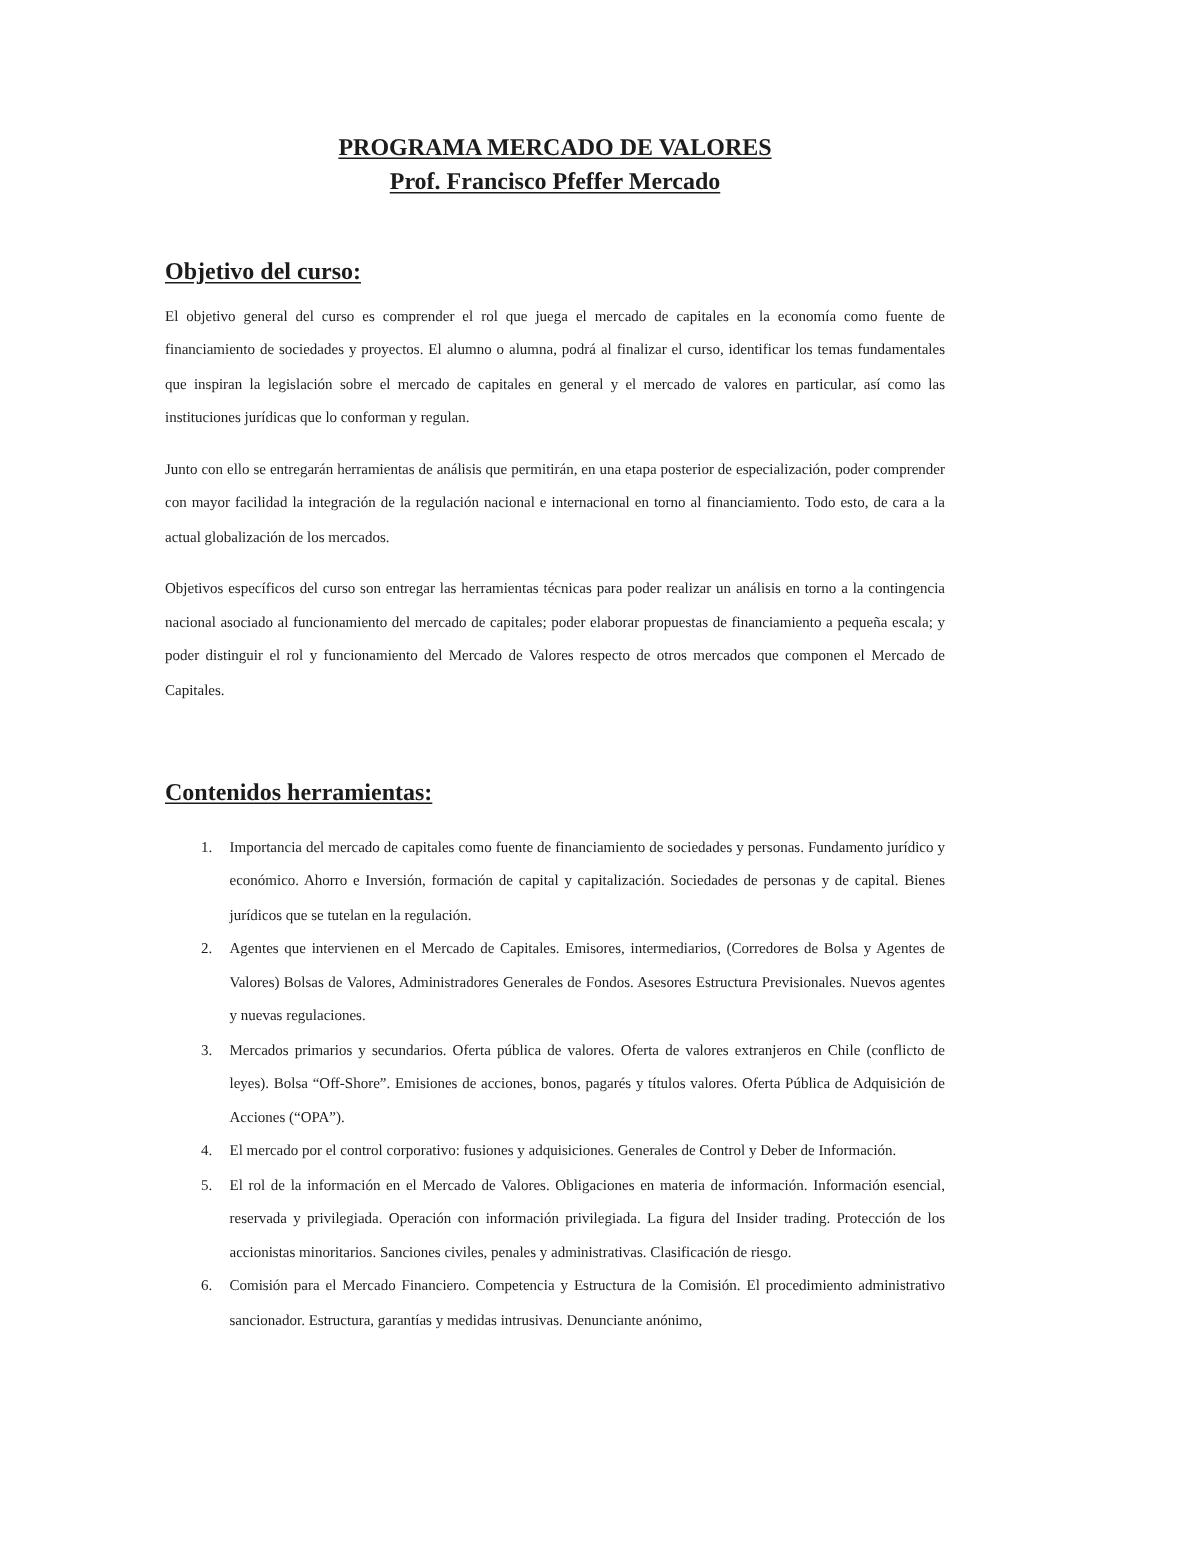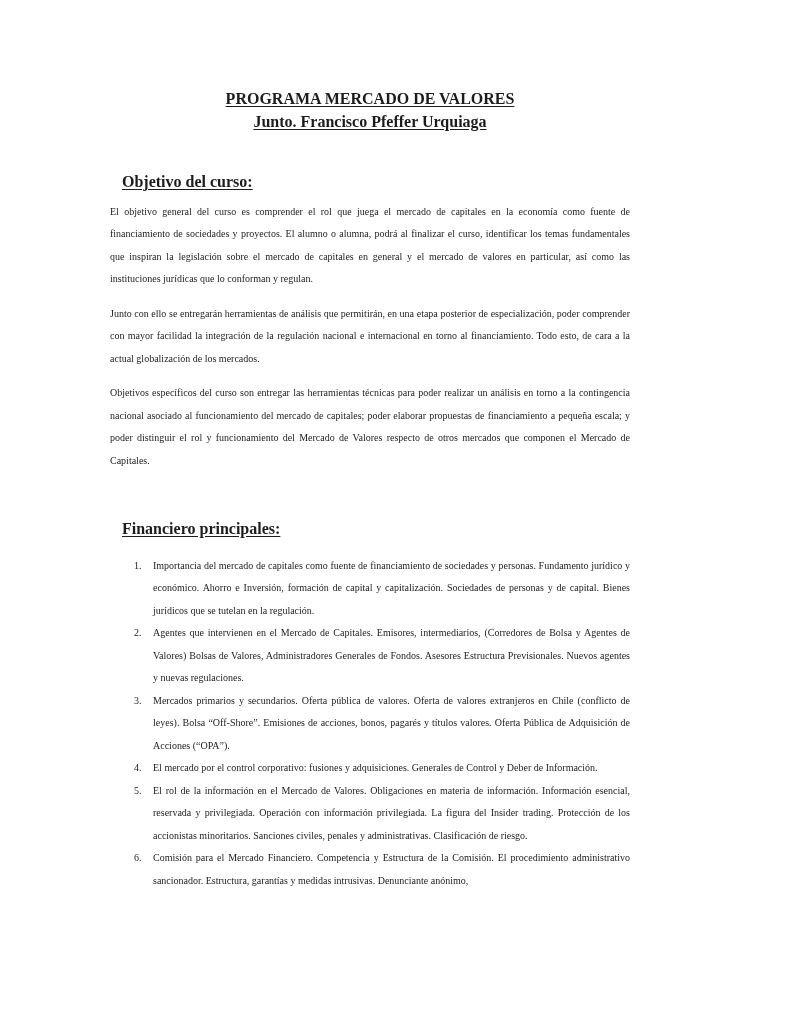--- a/index.html
+++ b/index.html
@@ -28,21 +28,20 @@
     text-decoration: underline;
     text-underline-offset: 2px;
   }
   .section-heading {
     font-size: 16px;
     font-weight: bold;
     line-height: 22.5px;
     text-decoration: underline;
     text-underline-offset: 2px;
     margin-bottom: 7px;
-    margin-left: 12px;
   }
   .body-text, .content-list li {
     font-size: 10px;
     line-height: 22.5px;
     text-align: justify;
   }
   .body-text {
     margin-bottom: 12px;
   }
   .section-contenidos {
@@ -64,32 +63,32 @@
     left: 24px;
   }
 </style>
 </head>
 <body>
 
 <div class="page">
 
   <div class="title-block">
     <div class="doc-title">PROGRAMA MERCADO DE VALORES</div>
-    <div class="doc-author">Junto. Francisco Pfeffer Urquiaga</div>
+    <div class="doc-author">Prof. Francisco Pfeffer Mercado</div>
   </div>
 
   <section class="section-objetivo">
     <h3 class="section-heading">Objetivo del curso:</h3>
     <p class="body-text">El objetivo general del curso es comprender el rol que juega el mercado de capitales en la economía como fuente de financiamiento de sociedades y proyectos. El alumno o alumna, podrá al finalizar el curso, identificar los temas fundamentales que inspiran la legislación sobre el mercado de capitales en general y el mercado de valores en particular, así como las instituciones jurídicas que lo conforman y regulan.</p>
     <p class="body-text">Junto con ello se entregarán herramientas de análisis que permitirán, en una etapa posterior de especialización, poder comprender con mayor facilidad la integración de la regulación nacional e internacional en torno al financiamiento. Todo esto, de cara a la actual globalización de los mercados.</p>
     <p class="body-text">Objetivos específicos del curso son entregar las herramientas técnicas para poder realizar un análisis en torno a la contingencia nacional asociado al funcionamiento del mercado de capitales; poder elaborar propuestas de financiamiento a pequeña escala; y poder distinguir el rol y funcionamiento del Mercado de Valores respecto de otros mercados que componen el Mercado de Capitales.</p>
   </section>
 
   <section class="section-contenidos">
-    <h3 class="section-heading">Financiero principales:</h3>
+    <h3 class="section-heading">Contenidos herramientas:</h3>
     <ol class="content-list">
       <li>Importancia del mercado de capitales como fuente de financiamiento de sociedades y personas. Fundamento jurídico y económico. Ahorro e Inversión, formación de capital y capitalización. Sociedades de personas y de capital. Bienes jurídicos que se tutelan en la regulación.</li>
       <li>Agentes que intervienen en el Mercado de Capitales. Emisores, intermediarios, (Corredores de Bolsa y Agentes de Valores) Bolsas de Valores, Administradores Generales de Fondos. Asesores Estructura Previsionales. Nuevos agentes y nuevas regulaciones.</li>
       <li>Mercados primarios y secundarios. Oferta pública de valores. Oferta de valores extranjeros en Chile (conflicto de leyes). Bolsa “Off-Shore”. Emisiones de acciones, bonos, pagarés y títulos valores. Oferta Pública de Adquisición de Acciones (“OPA”).</li>
       <li>El mercado por el control corporativo: fusiones y adquisiciones. Generales de Control y Deber de Información.</li>
       <li>El rol de la información en el Mercado de Valores. Obligaciones en materia de información. Información esencial, reservada y privilegiada. Operación con información privilegiada. La figura del Insider trading. Protección de los accionistas minoritarios. Sanciones civiles, penales y administrativas. Clasificación de riesgo.</li>
       <li>Comisión para el Mercado Financiero. Competencia y Estructura de la Comisión. El procedimiento administrativo sancionador. Estructura, garantías y medidas intrusivas. Denunciante anónimo,</li>
     </ol>
   </section>
 

